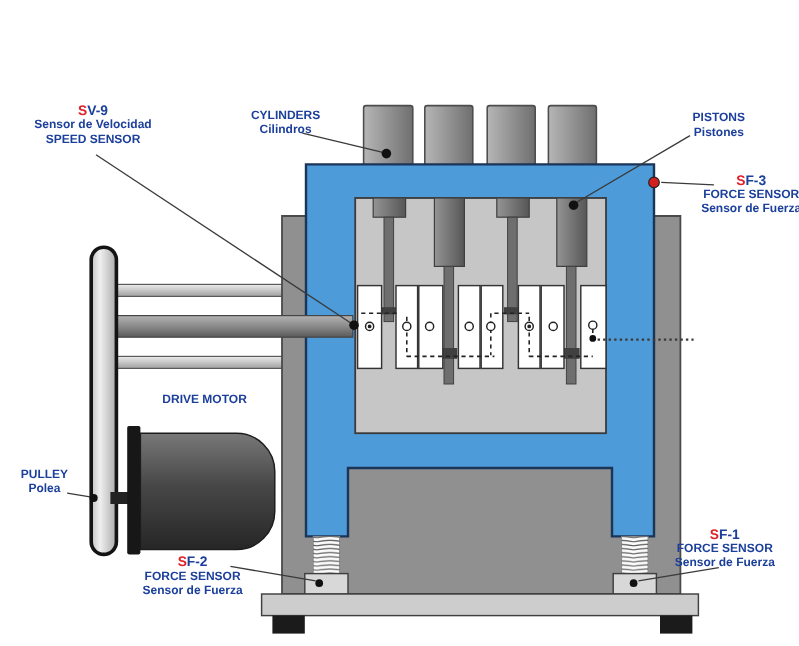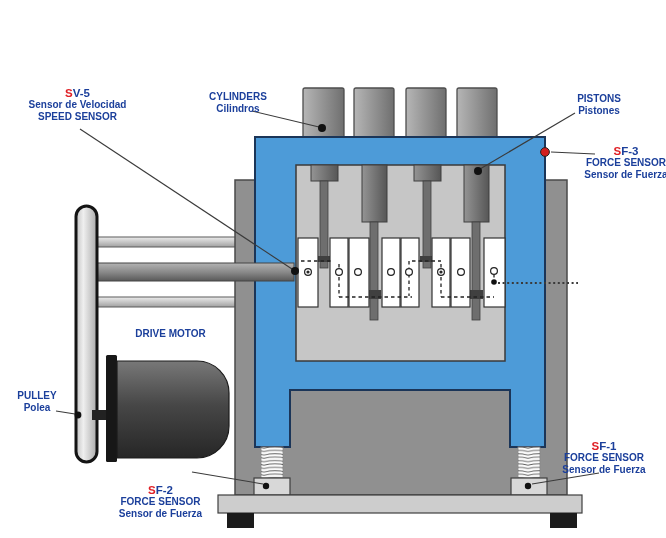--- a/index.html
+++ b/index.html
@@ -163,21 +163,21 @@
     <circle cx="478" cy="171" r="4"></circle>
     <circle cx="78" cy="415" r="3.4"></circle>
     <circle cx="266" cy="486" r="3.2"></circle>
     <circle cx="528" cy="486" r="3.2"></circle>
     <circle cx="494" cy="282" r="2.8"></circle>
     <circle cx="545" cy="152" r="4.4" fill="#D21F1F" stroke="#222" stroke-width="1"></circle>
   </g>
 </svg>
 
 <div class="lbl" style="left:5px;top:87px;width:145px;">
-  <div class="code"><span class="acc-red">S</span><span>V-5</span></div>
+  <div class="code"><span class="acc-red">S</span><span>V-9</span></div>
   <div>Sensor de Velocidad</div>
   <div>SPEED SENSOR</div>
 </div>
 
 <div class="lbl" style="left:540px;top:93px;width:118px;">
   <div>PISTONS</div>
   <div>Pistones</div>
 </div>
 
 <div class="lbl" style="left:178px;top:91px;width:120px;">
@@ -194,21 +194,21 @@
 
 <div class="lbl" style="left:103px;top:328px;width:135px;">
   <div>DRIVE MOTOR</div>
 </div>
 
 <div class="lbl" style="left:2px;top:390px;width:70px;">
   <div>PULLEY</div>
   <div>Polea</div>
 </div>
 
-<div class="lbl" style="left:98px;top:484px;width:125px;">
+<div class="lbl" style="left:98px;top:463px;width:125px;">
   <div class="code"><span class="acc-red">S</span><span>F-2</span></div>
   <div>FORCE SENSOR</div>
   <div>Sensor de Fuerza</div>
 </div>
 
 <div class="lbl" style="left:545px;top:440px;width:118px;">
   <div class="code"><span class="acc-red">S</span><span>F-1</span></div>
   <div>FORCE SENSOR</div>
   <div>Sensor de Fuerza</div>
 </div>

